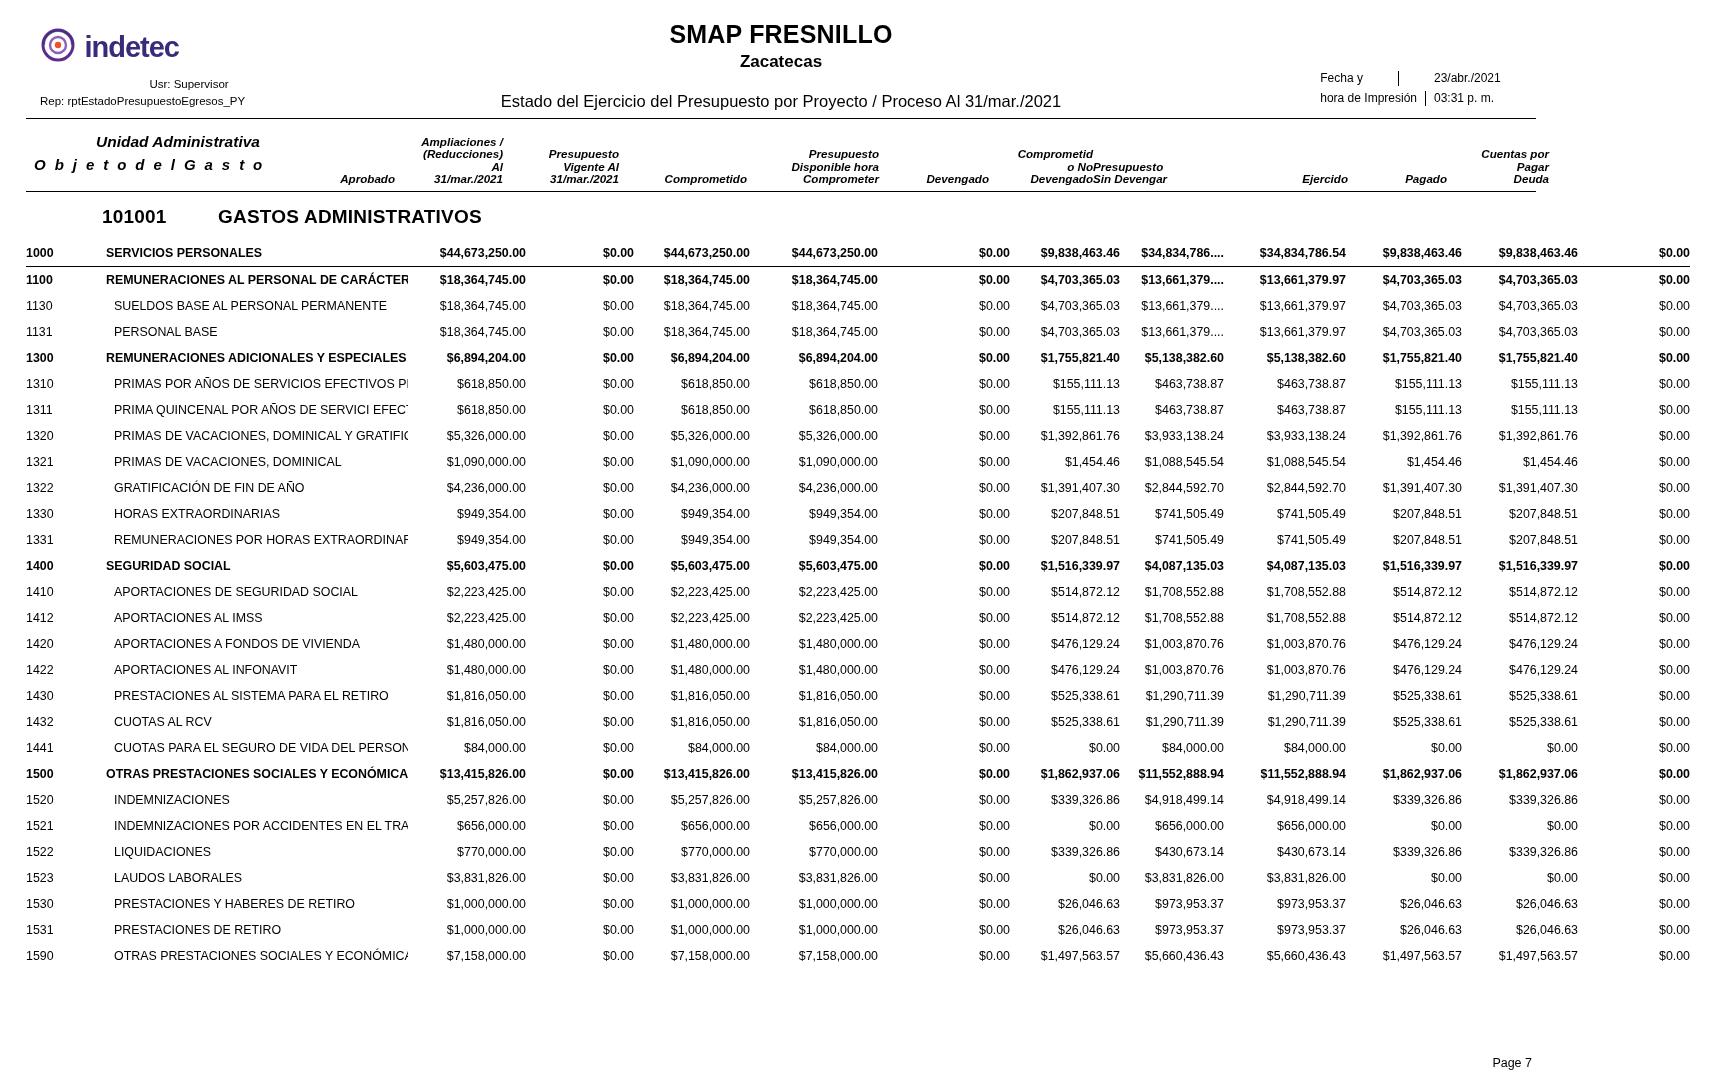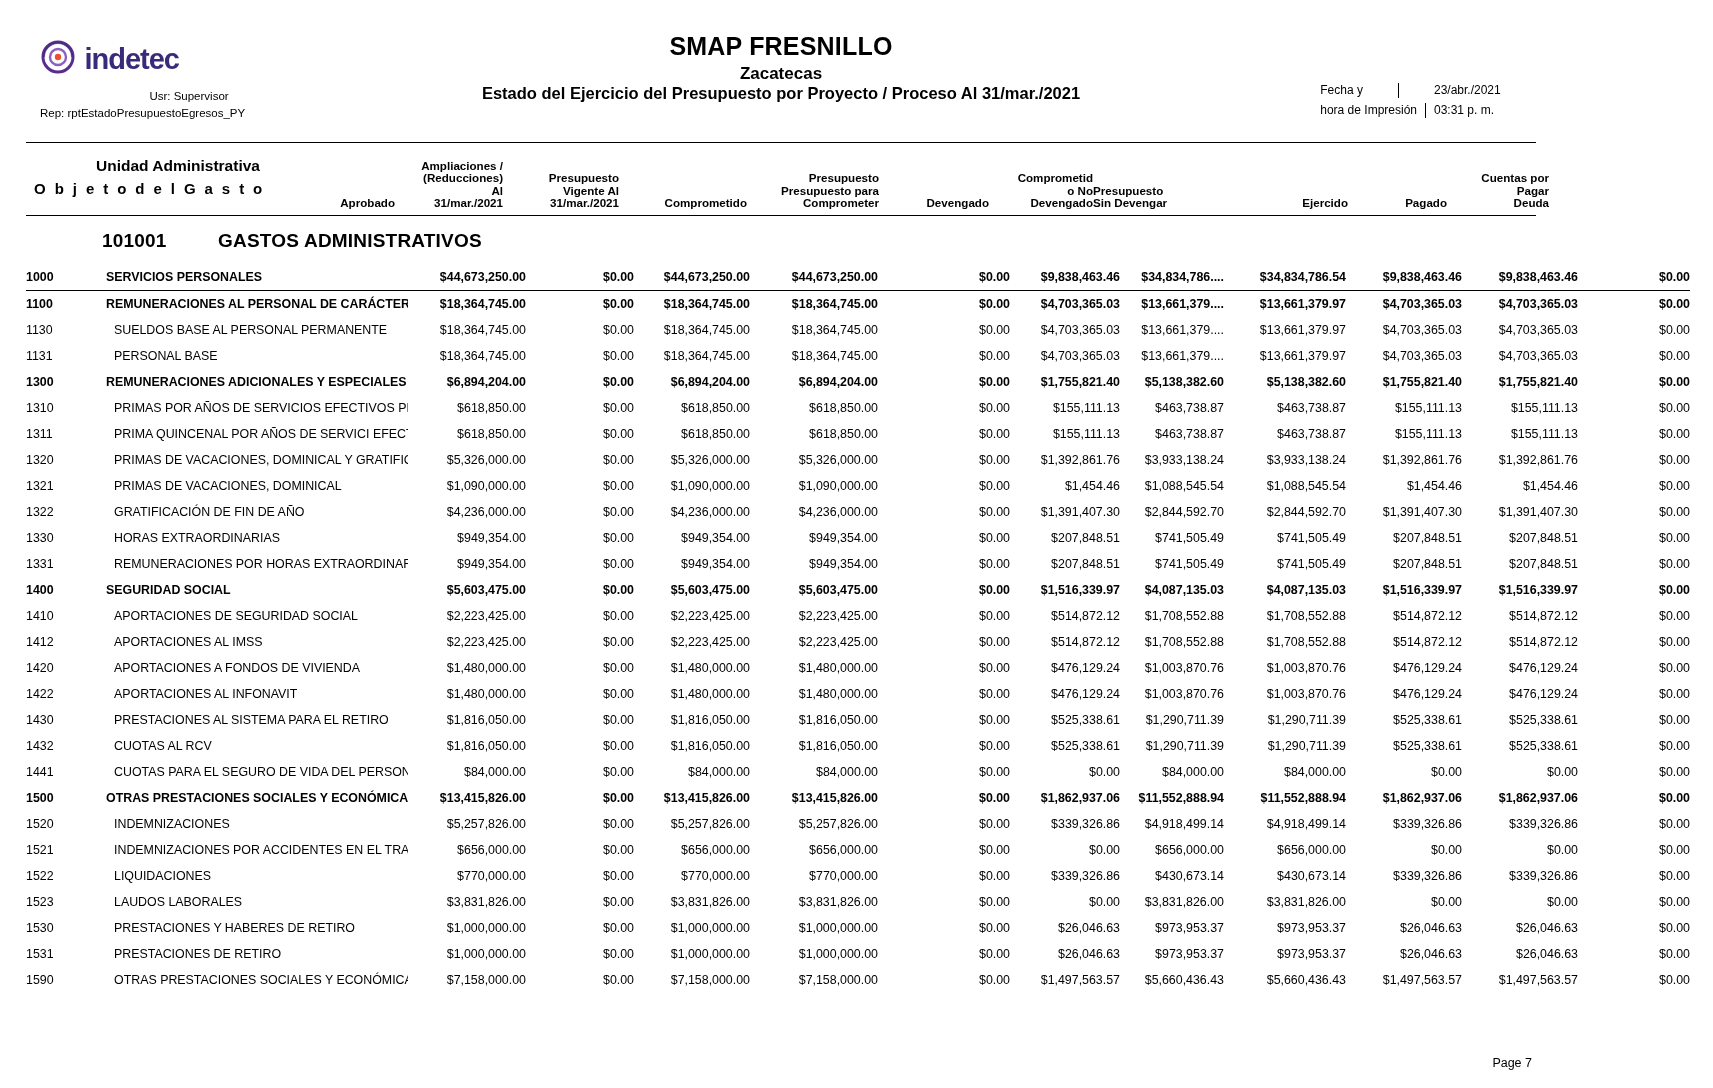--- a/index.html
+++ b/index.html
@@ -13,21 +13,21 @@
     font-family: "Liberation Sans", sans-serif;
     color: #000000;
     position: relative;
     overflow: hidden;
   }
   .page {
     position: relative;
     width: 1562px;
     height: 1088px;
     box-sizing: border-box;
-    padding: 16px 26px;
+    padding: 4px 26px;
   }
 
   
   .header {
     position: relative;
     height: 110px;
   }
   .logo-block {
     position: absolute;
     left: 12px;
@@ -69,22 +69,22 @@
     font-weight: bold;
     letter-spacing: 0.2px;
   }
   .title-sub {
     font-size: 17px;
     font-weight: bold;
     margin-top: 3px;
   }
   .title-desc {
     font-size: 16.5px;
-    font-weight: bold;
-    margin-top: 0;
+    font-weight: normal;
+    margin-top: 20px;
   }
   .meta-block {
     position: absolute;
     right: 6px;
     top: 64px;
     font-size: 12px;
     text-align: right;
   }
   .meta-row {
     display: flex;
@@ -105,21 +105,22 @@
     width: 96px;
     text-align: left;
   }
 
   
   .colhead {
     border-top: 1.3px solid #000;
     border-bottom: 1.3px solid #000;
     height: 72px;
     position: relative;
-    margin-top: 16px;
+    margin-top: 4px;
+    font-style: italic;
   }
   .colhead .unidad {
     position: absolute;
     left: 70px;
     top: 14px;
     font-size: 15.5px;
     font-weight: bold;
   }
   .colhead .objeto {
     position: absolute;
@@ -269,21 +270,21 @@
     <div class="ch multi" style="right:917px; width:116px;">
       <div>Presupuesto</div>
       <div>Vigente Al</div>
       <div>31/mar./2021</div>
     </div>
 
     <div class="ch" style="right:789px; width:128px;">Comprometido</div>
 
     <div class="ch multi" style="right:657px; width:132px;">
       <div>Presupuesto</div>
-      <div>Presupuesto para</div>
+      <div>Disponible hora</div>
       <div>Comprometer</div>
     </div>
 
     <div class="ch" style="right:547px; width:110px;">Devengado</div>
 
     <div class="ch multi" style="right:443px; width:104px;">
       <div>Comprometid</div>
       <div>o No</div>
       <div>Devengado</div>
     </div>

